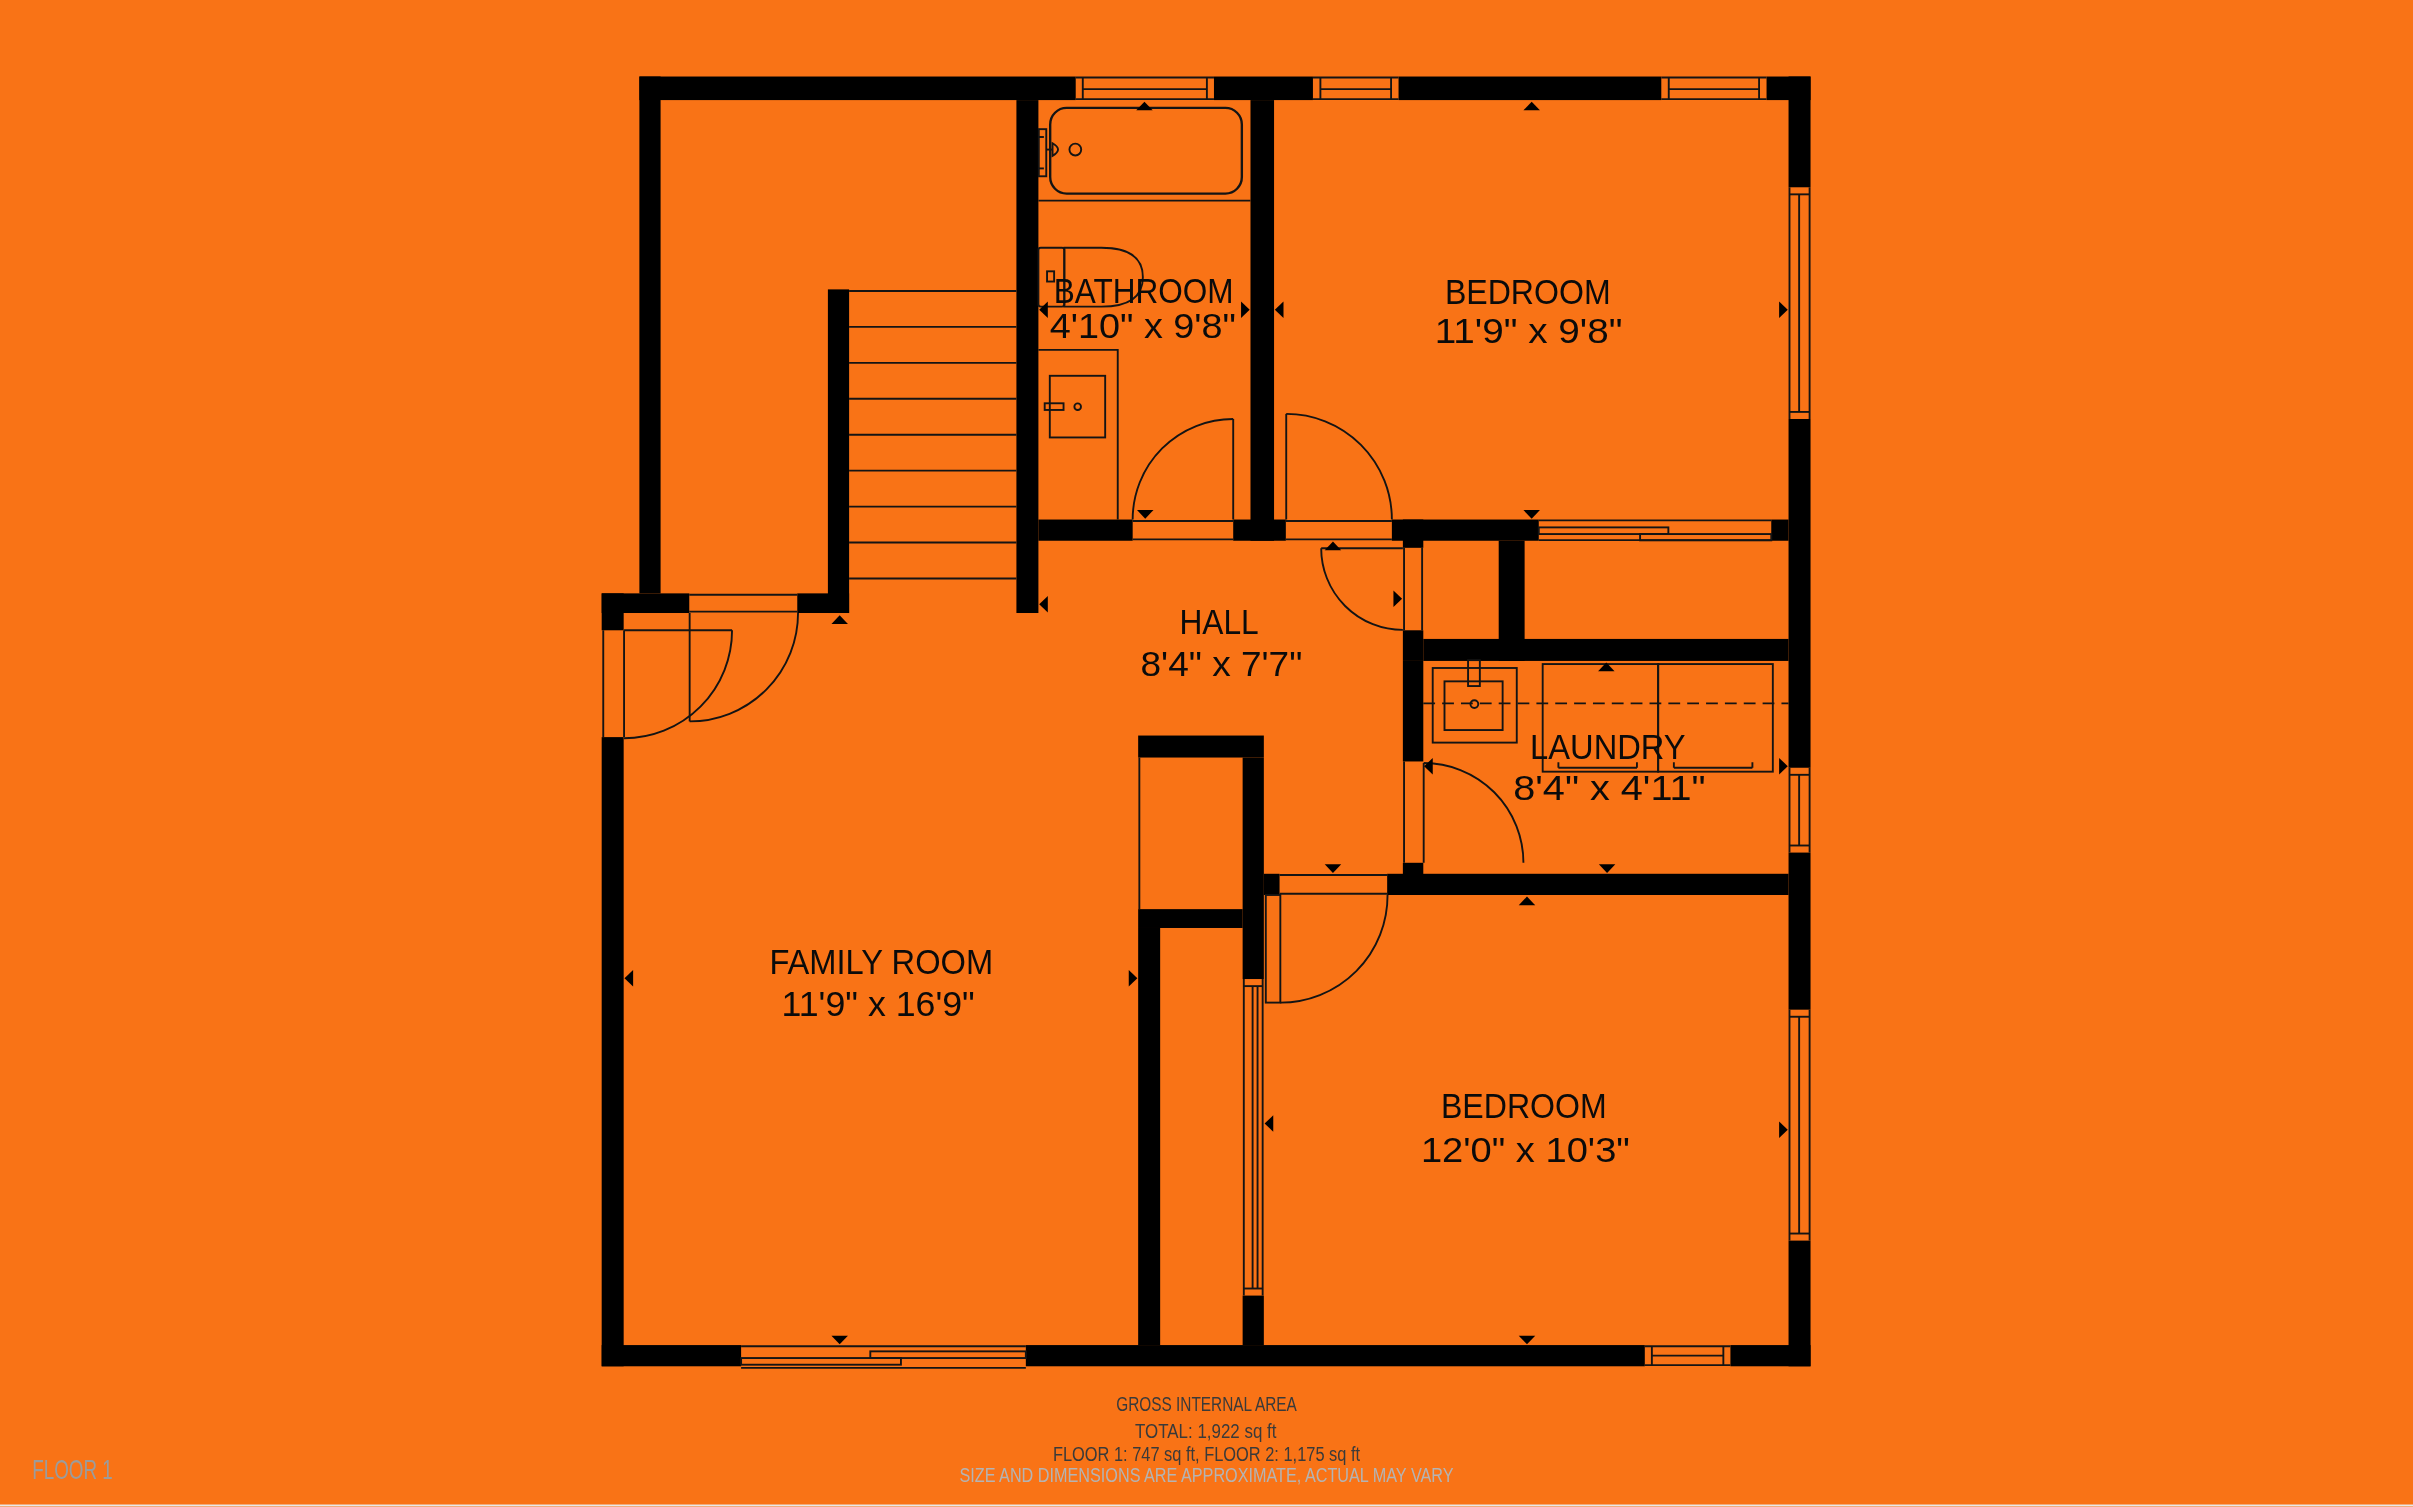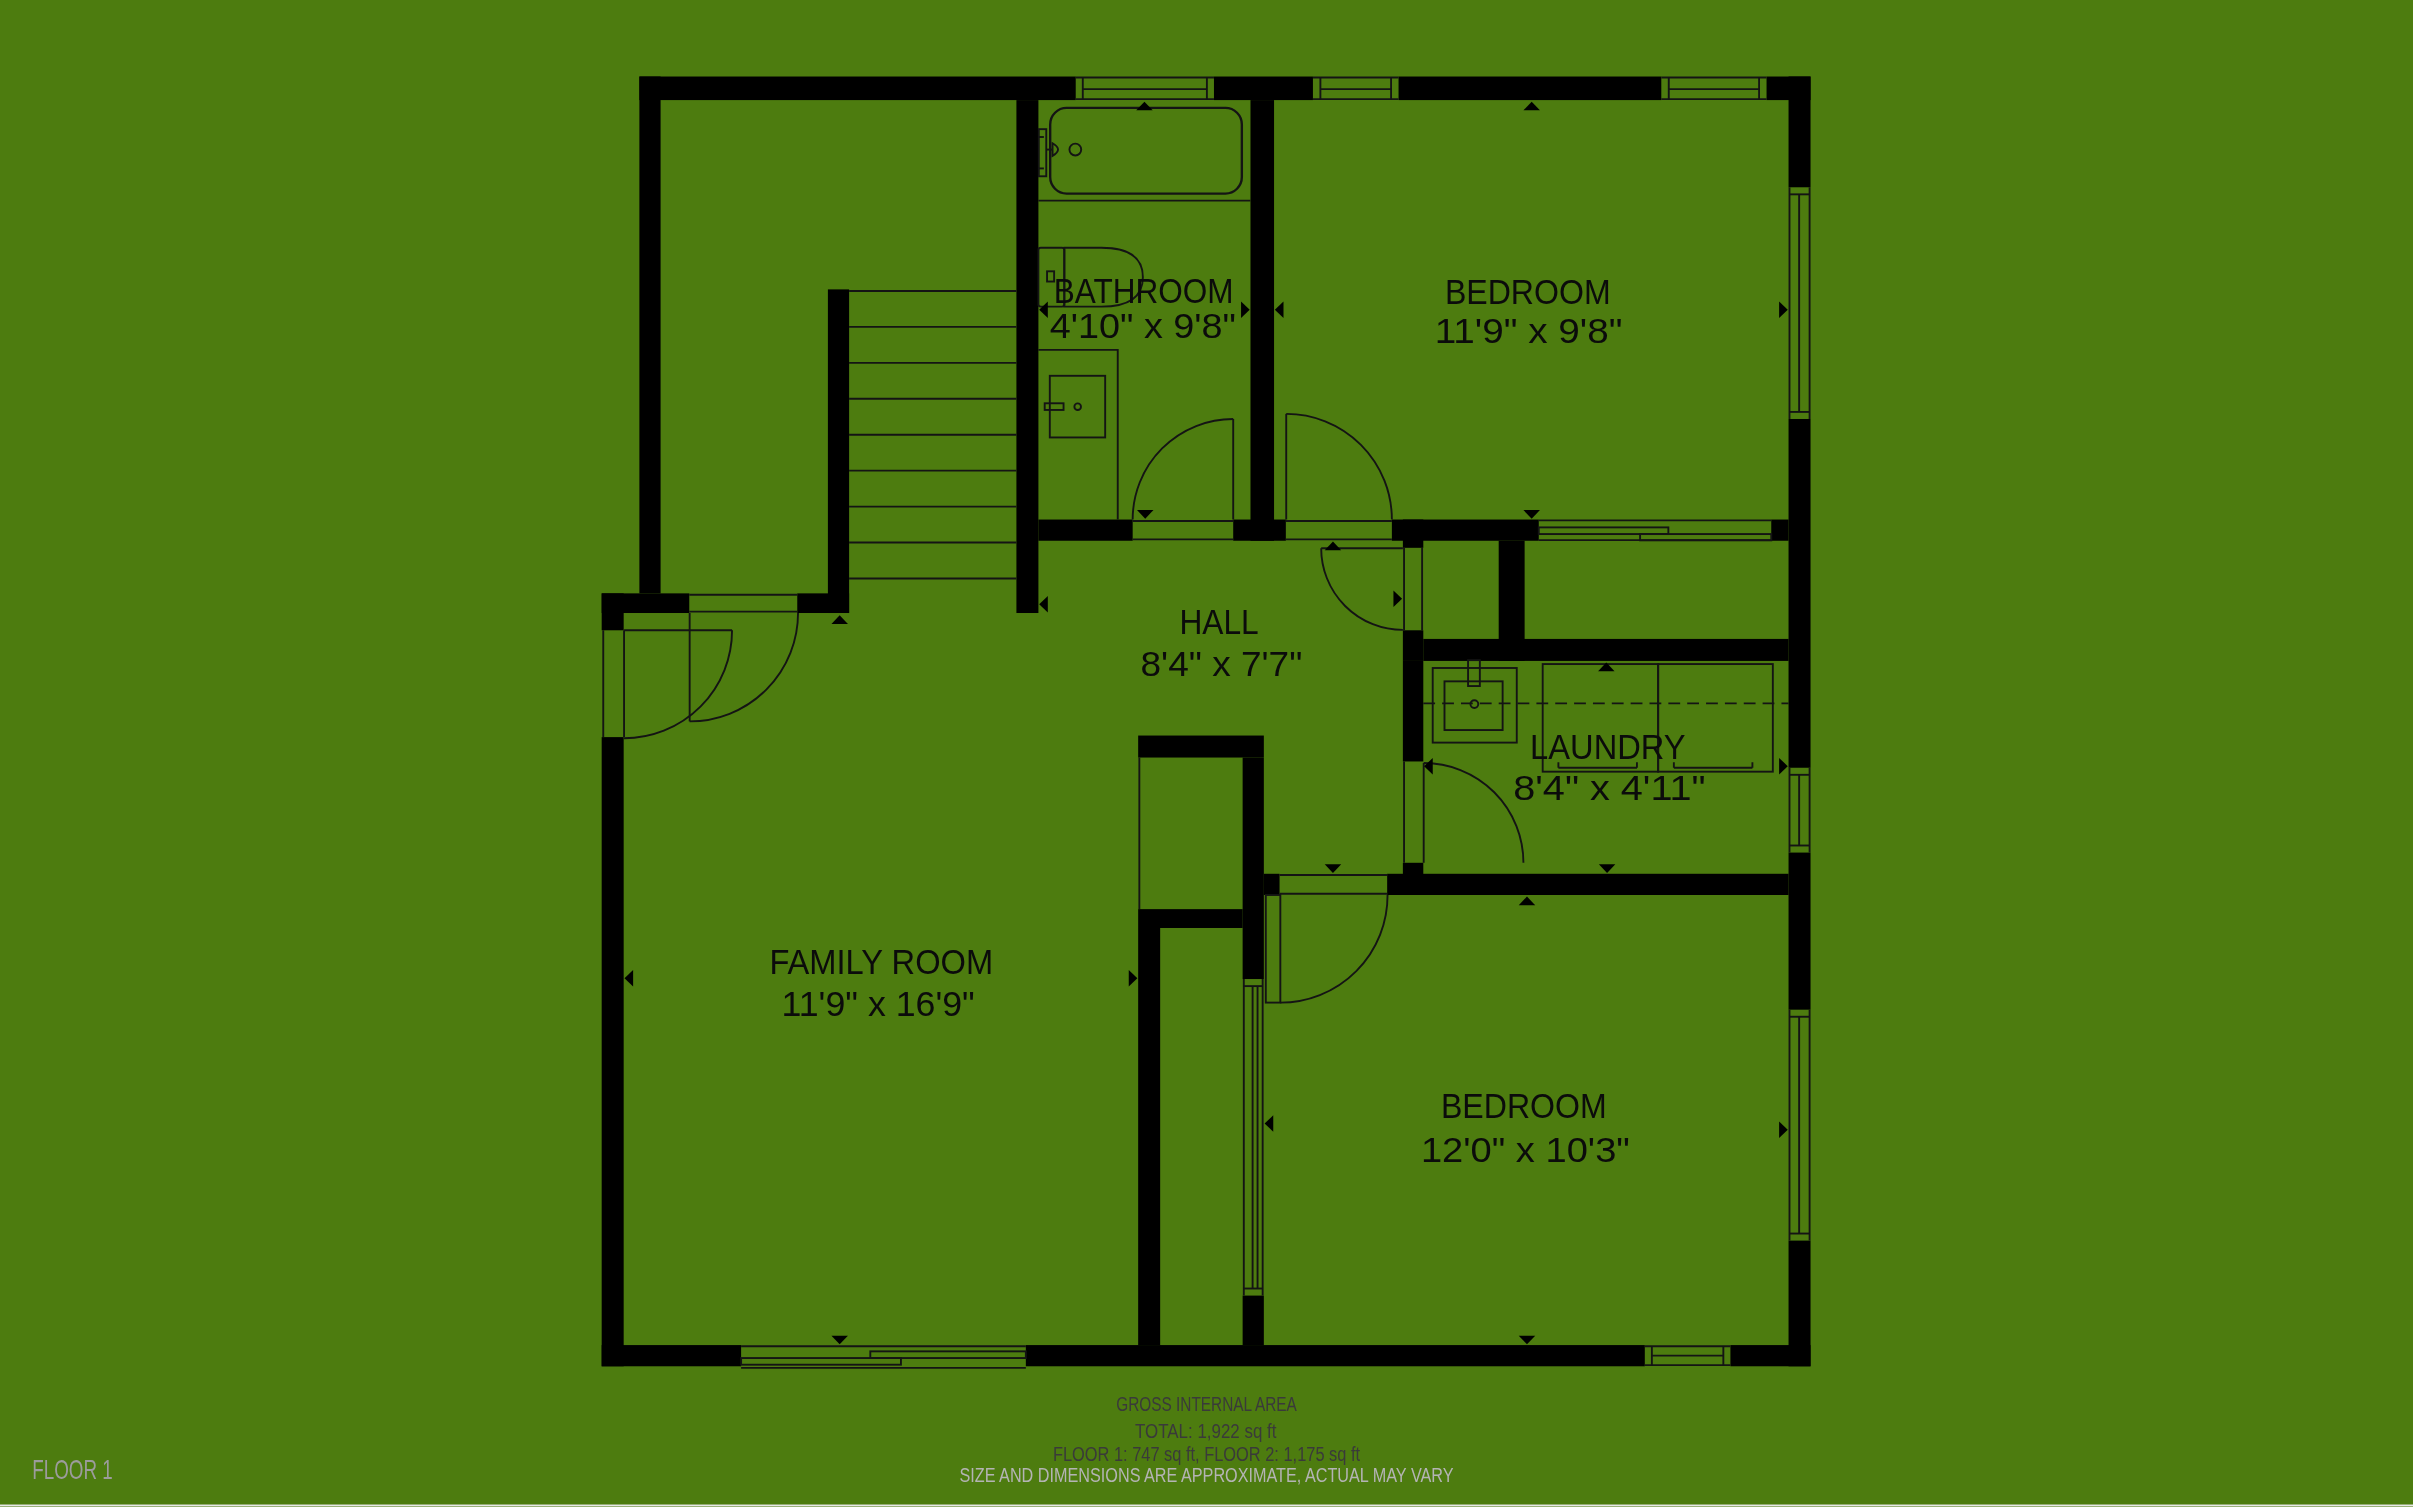--- a/index.html
+++ b/index.html
@@ -1,16 +1,16 @@
 <!DOCTYPE html>
 <html style="font-size:12.6px"><head>
 <meta charset="utf-8">
 <style>
   html,body{margin:0;padding:0;background:#ffffff;}
-  .page{position:relative;width:2413px;height:1508px;background:#4d7c0f;overflow:hidden;
+  .page{position:relative;width:2413px;height:1508px;background:#f97316;overflow:hidden;
         font-family:"Liberation Sans", sans-serif;}
   svg{position:absolute;left:0;top:0;}
   svg text{font-family:"Liberation Sans", sans-serif;}
 </style>
 </head>
 <body>
 <div class="page">
 <svg width="2413" height="1508" viewBox="0 0 3072 1919">
 
 <g fill="#000000">

